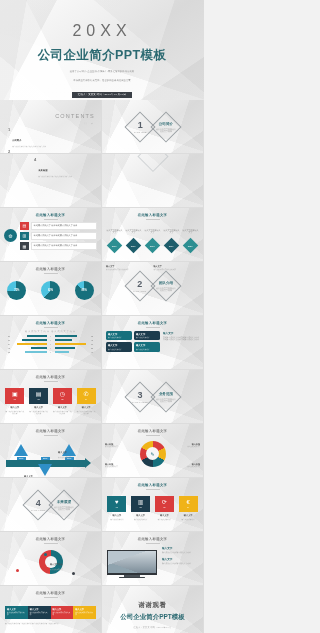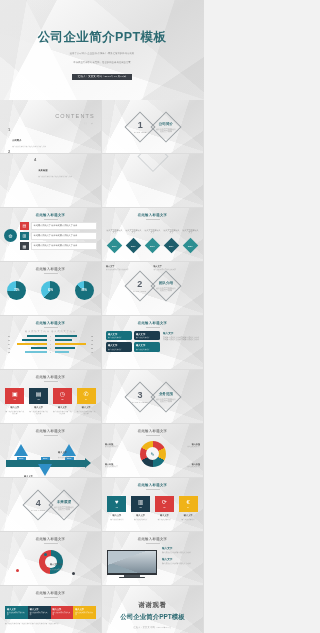--- a/index.html
+++ b/index.html
@@ -169,20 +169,21 @@
   .tri div{ flex:1; }
   .tri b{ display:block; font-size:2.1px; color:#4c4c4c; }
   .tri span{ display:block; font-size:1.6px; color:#a8a8a8; line-height:2px; margin-top:1px; }
 </style>
 </head>
 <body>
 
 <div id="title-slide">
   <div class="poly"></div>
   <div class="t-wrap">
+    <div class="t-year">20XX</div>
     <div class="t-main">公司企业简介PPT模板</div>
     <div class="t-sub">适用于公司简介/企业宣传/品牌推广/商务汇报等多种场景使用</div>
     <div class="t-sub">本模板图文排版精美完整，包含多种图表与信息图元素</div>
     <div><span class="t-badge">汇报人：某某某     时间：20XX年XX月XX日</span></div>
   </div>
 </div>
 
 <div id="slide-grid">
 
   <div class="slide">

